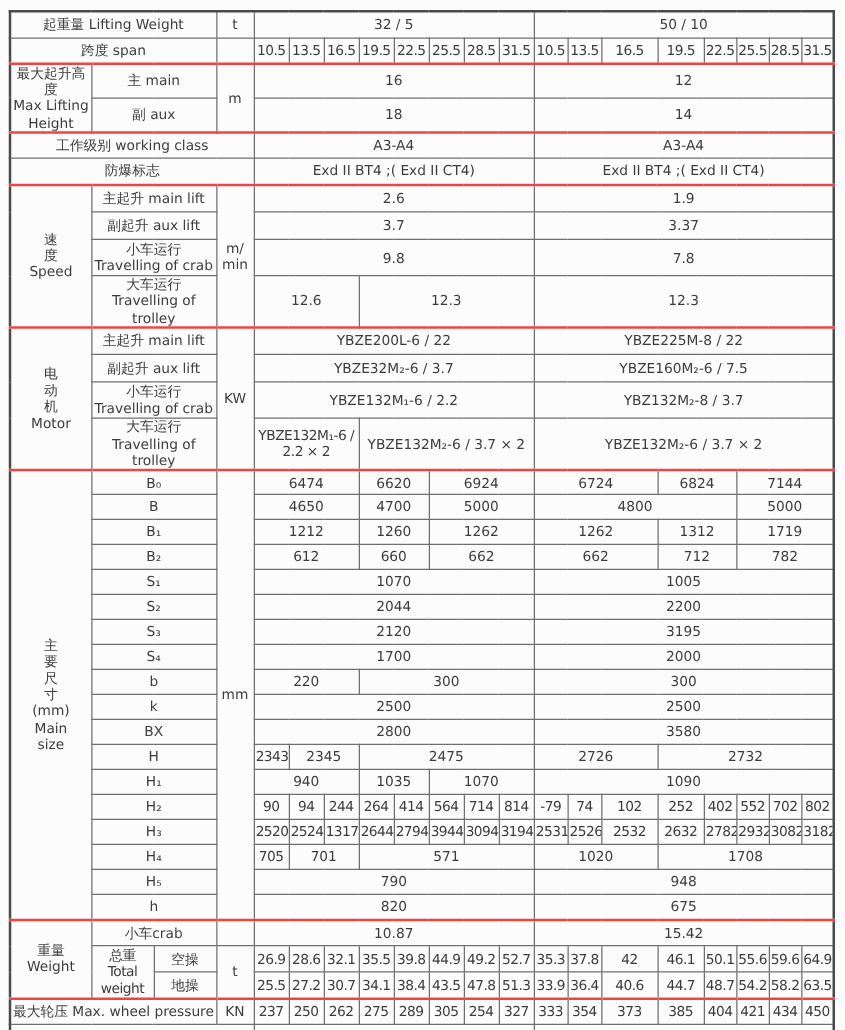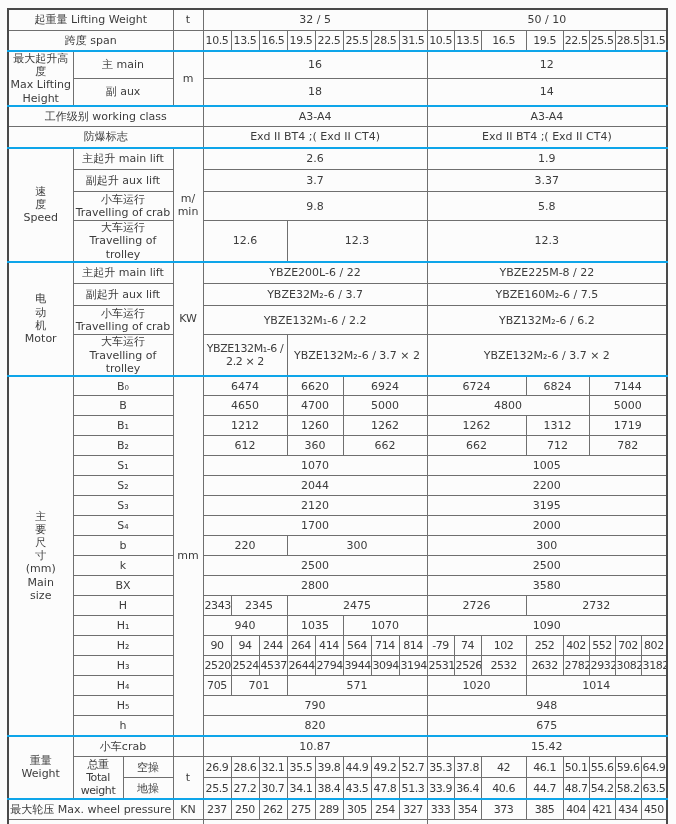--- a/index.html
+++ b/index.html
@@ -9,21 +9,21 @@
     border:1px solid #6f6f6f;
     text-align:center;vertical-align:middle;
     font-family:"DejaVu Sans","Liberation Sans",sans-serif;
     font-size:11px;color:#3c3c3c;
     padding:0 1px;line-height:1.2;white-space:pre-line;overflow:hidden;
   }
   tr.h20{height:20px}tr.h21{height:21px}tr.h22{height:22px}tr.h29{height:29px}tr.h31{height:31px}
   td.sm{font-size:10px;letter-spacing:-0.4px;padding:0;}
   td.lbl{font-size:11px;}
   td.en{font-size:10.5px;}
-  tr.sec td{border-top:2px solid #0ea5e9;}
+  tr.sec td{border-top:2px solid #ef4444;}
 </style>
 </head>
 <body>
 
 <div class="page">
 <table class="spec">
 <colgroup>
   <col style="width:65px">
         <col style="width:50px">
         <col style="width:50px">
@@ -113,21 +113,21 @@
 </tr>
 <tr class="h22">
   <td colspan="2">副起升 aux lift</td>
   <td colspan="8">3.7</td>
   <td colspan="8">3.37</td>
 </tr>
 <tr class="h29">
   <td colspan="2" class="en">小车运行
 Travelling of crab</td>
   <td colspan="8">9.8</td>
-  <td colspan="8">5.8</td>
+  <td colspan="8">7.8</td>
 </tr>
 <tr class="h29">
   <td colspan="2" class="en">大车运行
 Travelling of trolley</td>
   <td colspan="3">12.6</td>
   <td colspan="5">12.3</td>
   <td colspan="8">12.3</td>
 </tr>
 
 <tr class="h22 sec">
@@ -142,21 +142,21 @@
 </tr>
 <tr class="h22">
   <td colspan="2">副起升 aux lift</td>
   <td colspan="8">YBZE32M₂-6 / 3.7</td>
   <td colspan="8">YBZE160M₂-6 / 7.5</td>
 </tr>
 <tr class="h29">
   <td colspan="2" class="en">小车运行
 Travelling of crab</td>
   <td colspan="8">YBZE132M₁-6 / 2.2</td>
-  <td colspan="8">YBZ132M₂-6 / 6.2</td>
+  <td colspan="8">YBZ132M₂-8 / 3.7</td>
 </tr>
 <tr class="h31">
   <td colspan="2" class="en">大车运行
 Travelling of trolley</td>
   <td colspan="3" class="sm">YBZE132M₁-6 /
 2.2 × 2</td>
   <td colspan="5">YBZE132M₂-6 / 3.7 × 2</td>
   <td colspan="8">YBZE132M₂-6 / 3.7 × 2</td>
 </tr>
 
@@ -190,21 +190,21 @@
   <td colspan="3">1212</td>
   <td colspan="2">1260</td>
   <td colspan="3">1262</td>
   <td colspan="3">1262</td>
   <td colspan="2">1312</td>
   <td colspan="3">1719</td>
 </tr>
 <tr class="h20">
   <td colspan="2">B₂</td>
   <td colspan="3">612</td>
-  <td colspan="2">360</td>
+  <td colspan="2">660</td>
   <td colspan="3">662</td>
   <td colspan="3">662</td>
   <td colspan="2">712</td>
   <td colspan="3">782</td>
 </tr>
 <tr class="h20">
   <td colspan="2">S₁</td>
   <td colspan="8">1070</td>
   <td colspan="8">1005</td>
 </tr>
@@ -270,42 +270,42 @@
   <td class="sm">252</td>
   <td class="sm">402</td>
   <td class="sm">552</td>
   <td class="sm">702</td>
   <td class="sm">802</td>
 </tr>
 <tr class="h20">
   <td colspan="2">H₃</td>
   <td class="sm">2520</td>
   <td class="sm">2524</td>
-  <td class="sm">4537</td>
+  <td class="sm">1317</td>
   <td class="sm">2644</td>
   <td class="sm">2794</td>
   <td class="sm">3944</td>
   <td class="sm">3094</td>
   <td class="sm">3194</td>
   <td class="sm">2531</td>
   <td class="sm">2526</td>
   <td class="sm">2532</td>
   <td class="sm">2632</td>
   <td class="sm">2782</td>
   <td class="sm">2932</td>
   <td class="sm">3082</td>
   <td class="sm">3182</td>
 </tr>
 <tr class="h20">
   <td colspan="2">H₄</td>
   <td class="sm">705</td>
   <td colspan="2">701</td>
   <td colspan="5">571</td>
   <td colspan="3">1020</td>
-  <td colspan="5">1014</td>
+  <td colspan="5">1708</td>
 </tr>
 <tr class="h20">
   <td colspan="2">H₅</td>
   <td colspan="8">790</td>
   <td colspan="8">948</td>
 </tr>
 <tr class="h20">
   <td colspan="2">h</td>
   <td colspan="8">820</td>
   <td colspan="8">675</td>

